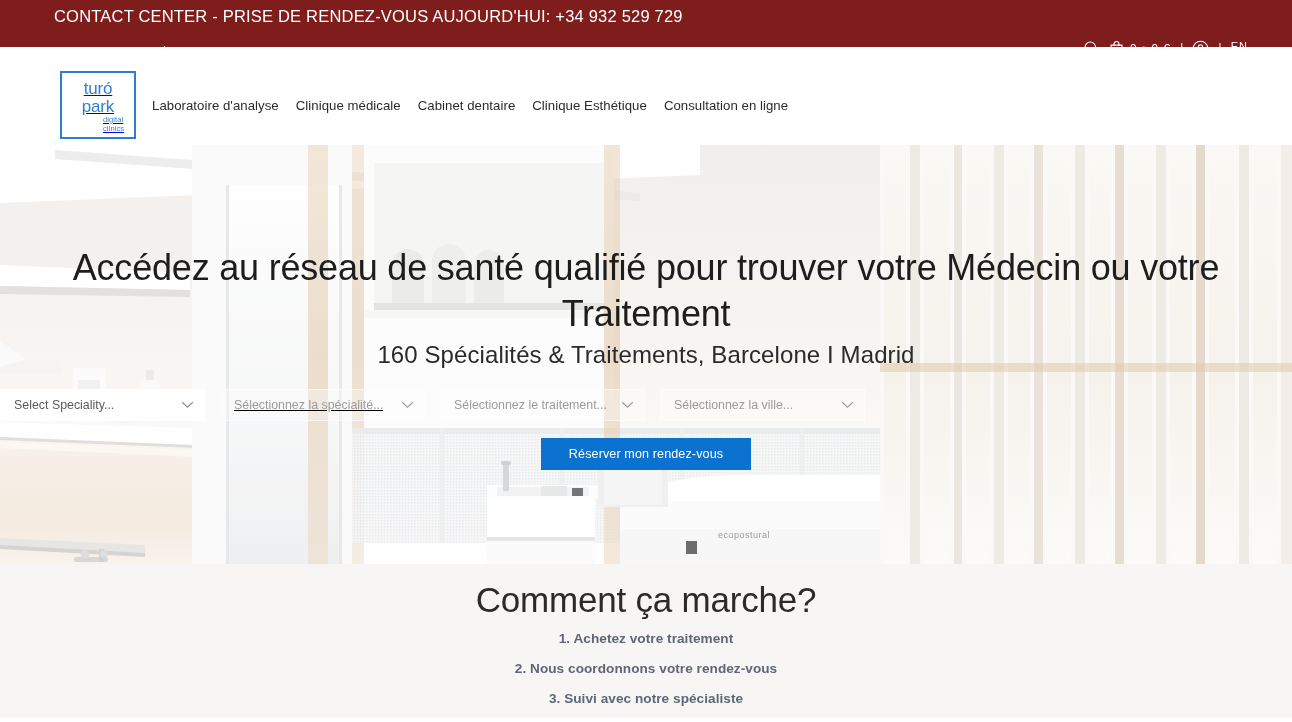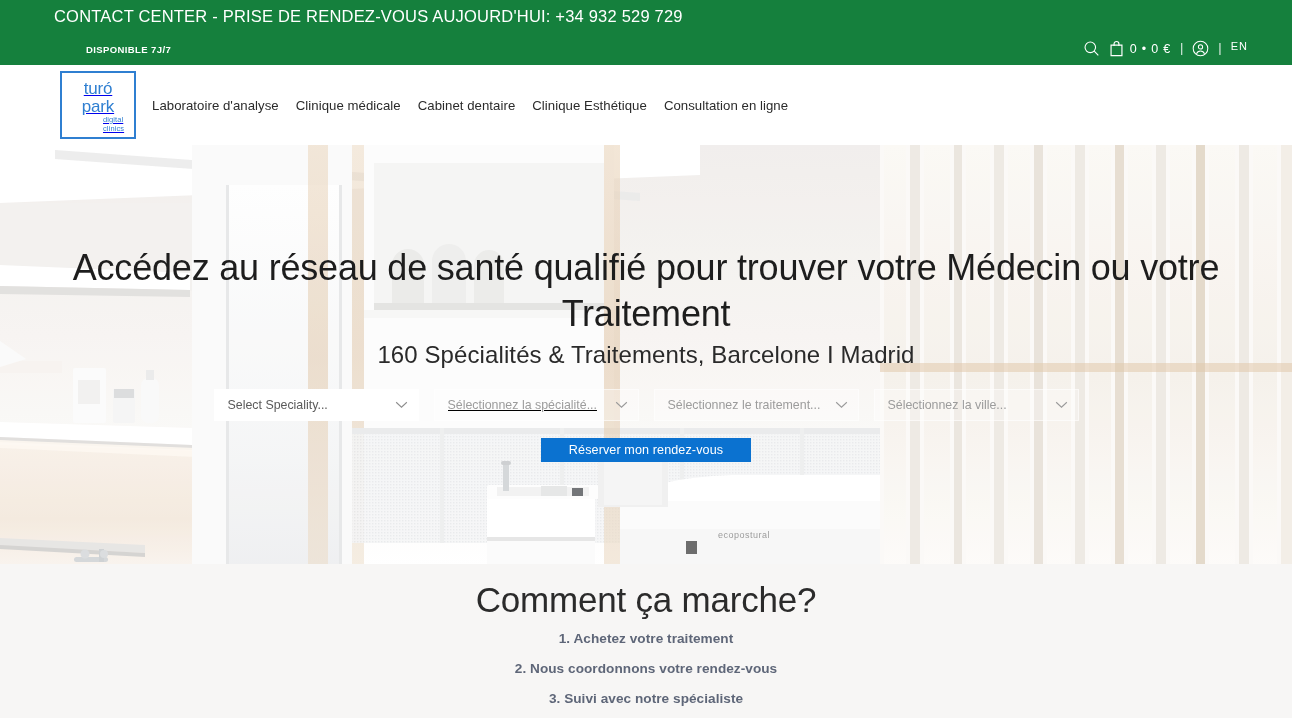--- a/index.html
+++ b/index.html
@@ -6,22 +6,22 @@
   * { box-sizing: border-box; margin: 0; padding: 0; }
   html, body {
     width: 1292px; height: 722px; overflow: hidden;
     font-family: "Liberation Sans", sans-serif;
     background: #ffffff;
   }
   .page { position: relative; width: 1292px; height: 722px; overflow: hidden; }
 
   
   .topbar {
-    position: absolute; left: 0; top: 0; width: 1292px; height: 65px;
-    background: #15803d; color: #ffffff;
+    position: absolute; left: 0; top: 0; width: 1292px; height: 47px;
+    background: #7f1d1d; color: #ffffff;
   }
   .topbar-phone {
     position: absolute; left: 54px; top: 7px;
     font-size: 16.5px; letter-spacing: 0.2px; font-weight: 400; color: #ffffff;
     white-space: nowrap; text-decoration: none;
   }
   .topbar-avail {
     position: absolute; left: 54px; top: 44px;
     font-size: 9.5px; font-weight: 700; letter-spacing: 0.4px; color: #ffffff;
     white-space: nowrap;
@@ -76,21 +76,21 @@
     font-size: 36px; line-height: 46px; font-weight: 400; color: #1d1d1d;
     letter-spacing: -0.2px;
   }
   .hero-sub {
     position: absolute; left: 0; top: 196px; width: 1292px; text-align: center;
     font-size: 24px; font-weight: 400; color: #2a2a2a; letter-spacing: 0.1px;
   }
 
   .selects {
     position: absolute; left: 0; top: 244px; width: 1292px;
-    display: flex; justify-content: center; gap: 15px;
+    display: flex; justify-content: flex-start; gap: 15px;
   }
   .sel {
     position: relative; height: 32px; display: flex; align-items: center;
     border: 1px solid rgba(255,255,255,0.55);
     background: rgba(255,255,255,0.30);
     padding: 0 30px 0 13px;
   }
   .sel.primary {
     background: #ffffff; border: 1px solid #ffffff;
   }
@@ -106,21 +106,21 @@
     position: absolute; right: 10px; top: 50%; transform: translateY(-50%);
     width: 13px; height: 8px;
   }
 
   .cta-wrap {
     position: absolute; left: 0; top: 293px; width: 1292px;
     display: flex; justify-content: center;
   }
   .cta {
     background: #0b72d0; color: #ffffff; border: none;
-    width: 210px; height: 24px; font-size: 12.6px; letter-spacing: 0.1px;
+    width: 210px; height: 32px; font-size: 12.6px; letter-spacing: 0.1px;
     font-family: "Liberation Sans", sans-serif; cursor: pointer;
   }
 
   
   .section {
     position: absolute; left: 0; top: 564px; width: 1292px; height: 154px;
     background: #f7f6f5;
   }
   .sec-title {
     position: absolute; left: 0; top: 16px; width: 1292px; text-align: center;

